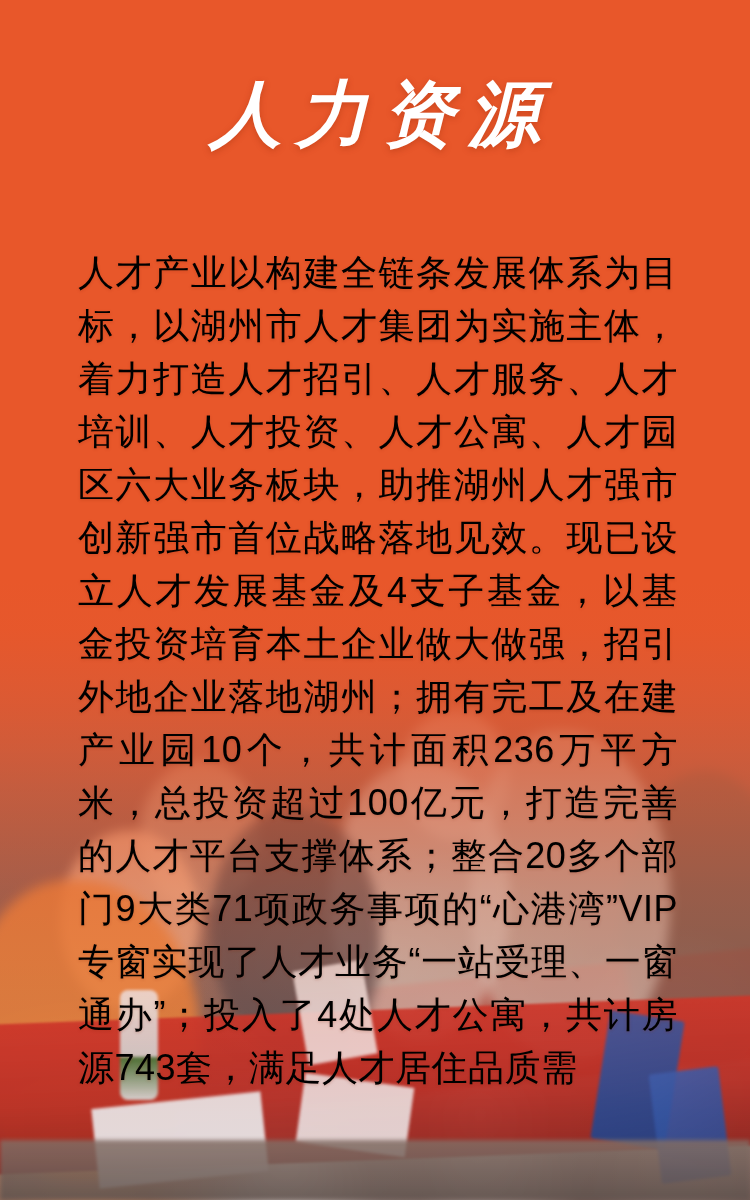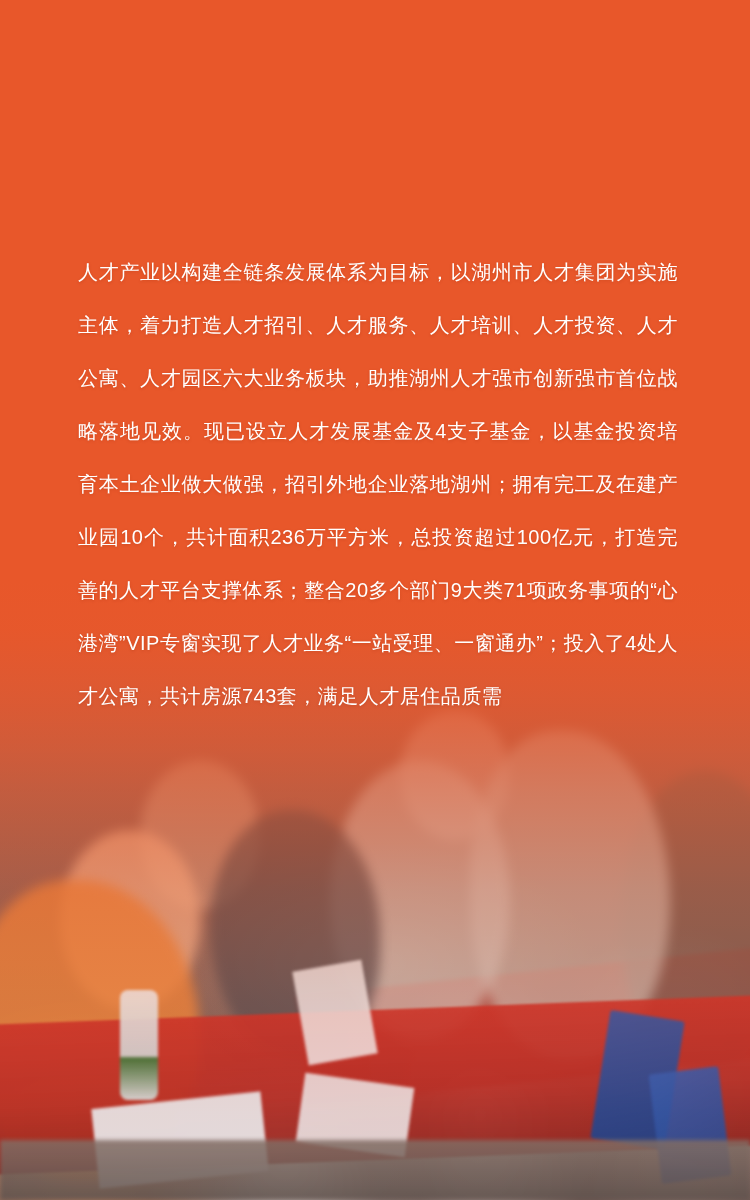--- a/index.html
+++ b/index.html
@@ -131,23 +131,23 @@
     font-style: italic;
     text-shadow: 0 2px 6px rgba(150,40,10,0.35);
     line-height: 1;
   }
 
   .body-text {
     position: absolute;
     top: 246px;
     left: 78px;
     width: 600px;
-    color: #ffffff;
+    color: #000000;
     font-family: "Liberation Sans", sans-serif;
-    font-size: 20px;
+    font-size: 36px;
     line-height: 53px;
     letter-spacing: 0.5px;
     text-align: justify;
     text-justify: inter-ideograph;
     text-shadow: 0 1px 3px rgba(140,40,10,0.25);
     white-space: pre-wrap;
   }
 </style>
 </head>
 <body>
@@ -170,17 +170,18 @@
     <div class="prop bottle"></div>
     <div class="prop bookb"></div>
     <div class="prop bookb2"></div>
     <div class="prop paper2"></div>
     <div class="prop paper1"></div>
     <div class="photo-floor"></div>
     <div class="photo-fade"></div>
   </div>
 
   <div class="content">
+    <div class="title">人力资源</div>
 
     <div class="body-text">人才产业以构建全链条发展体系为目标，以湖州市人才集团为实施主体，着力打造人才招引、人才服务、人才培训、人才投资、人才公寓、人才园区六大业务板块，助推湖州人才强市创新强市首位战略落地见效。现已设立人才发展基金及4支子基金，以基金投资培育本土企业做大做强，招引外地企业落地湖州；拥有完工及在建产业园10个，共计面积236万平方米，总投资超过100亿元，打造完善的人才平台支撑体系；整合20多个部门9大类71项政务事项的“心港湾”VIP专窗实现了人才业务“一站受理、一窗通办”；投入了4处人才公寓，共计房源743套，满足人才居住品质需</div>
   </div>
 
 </div>
 
 </body></html>

